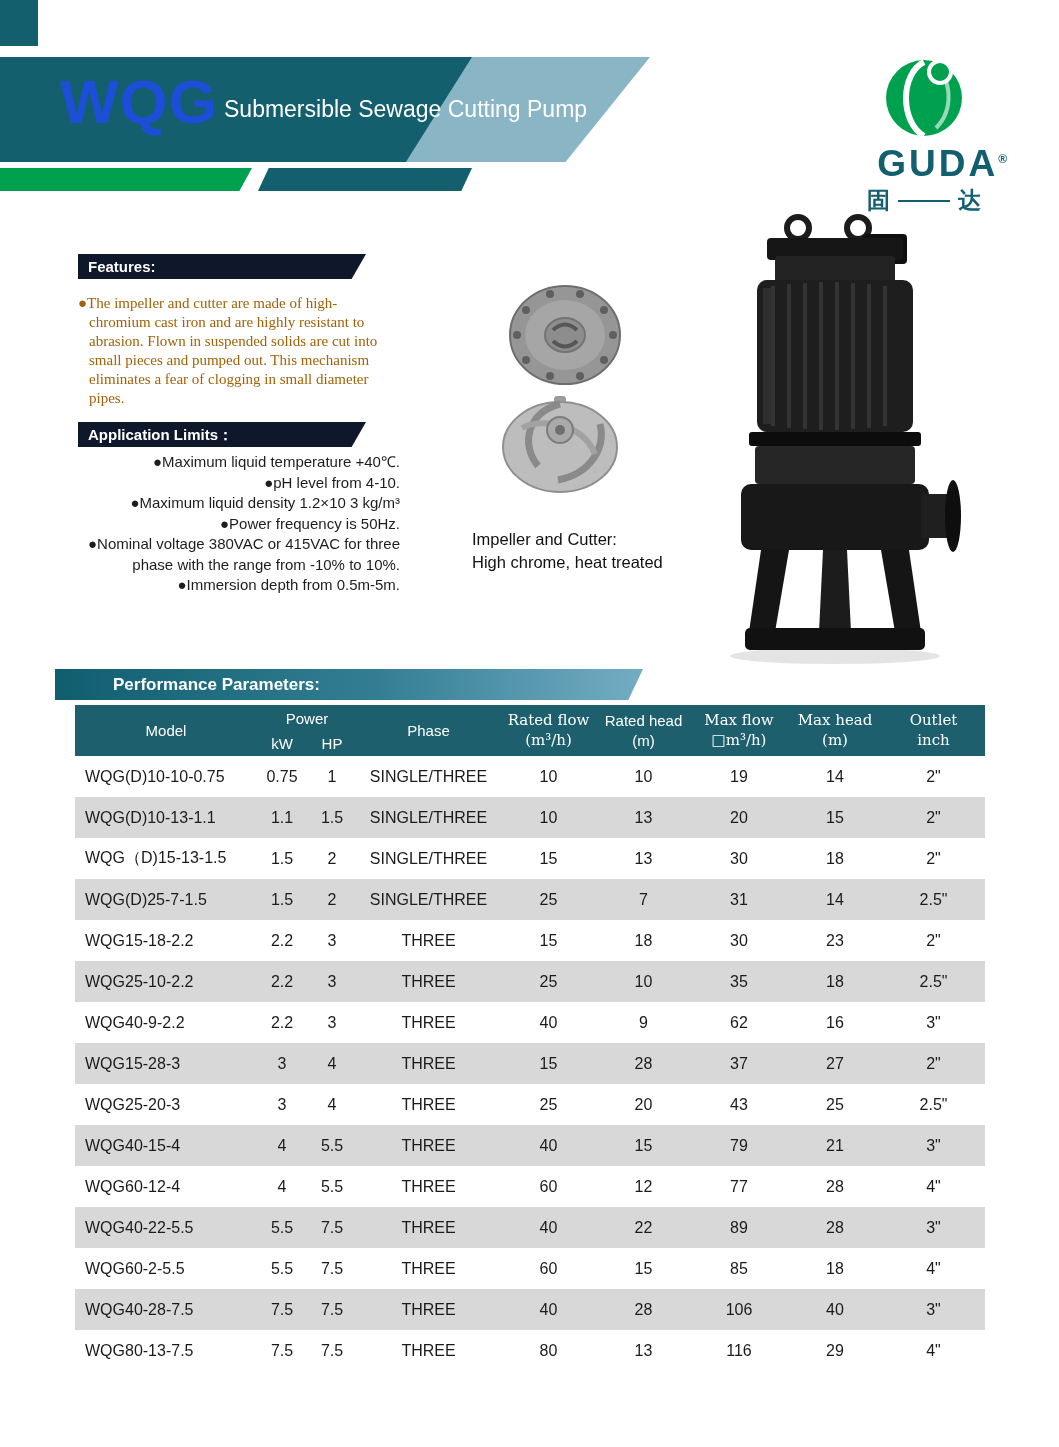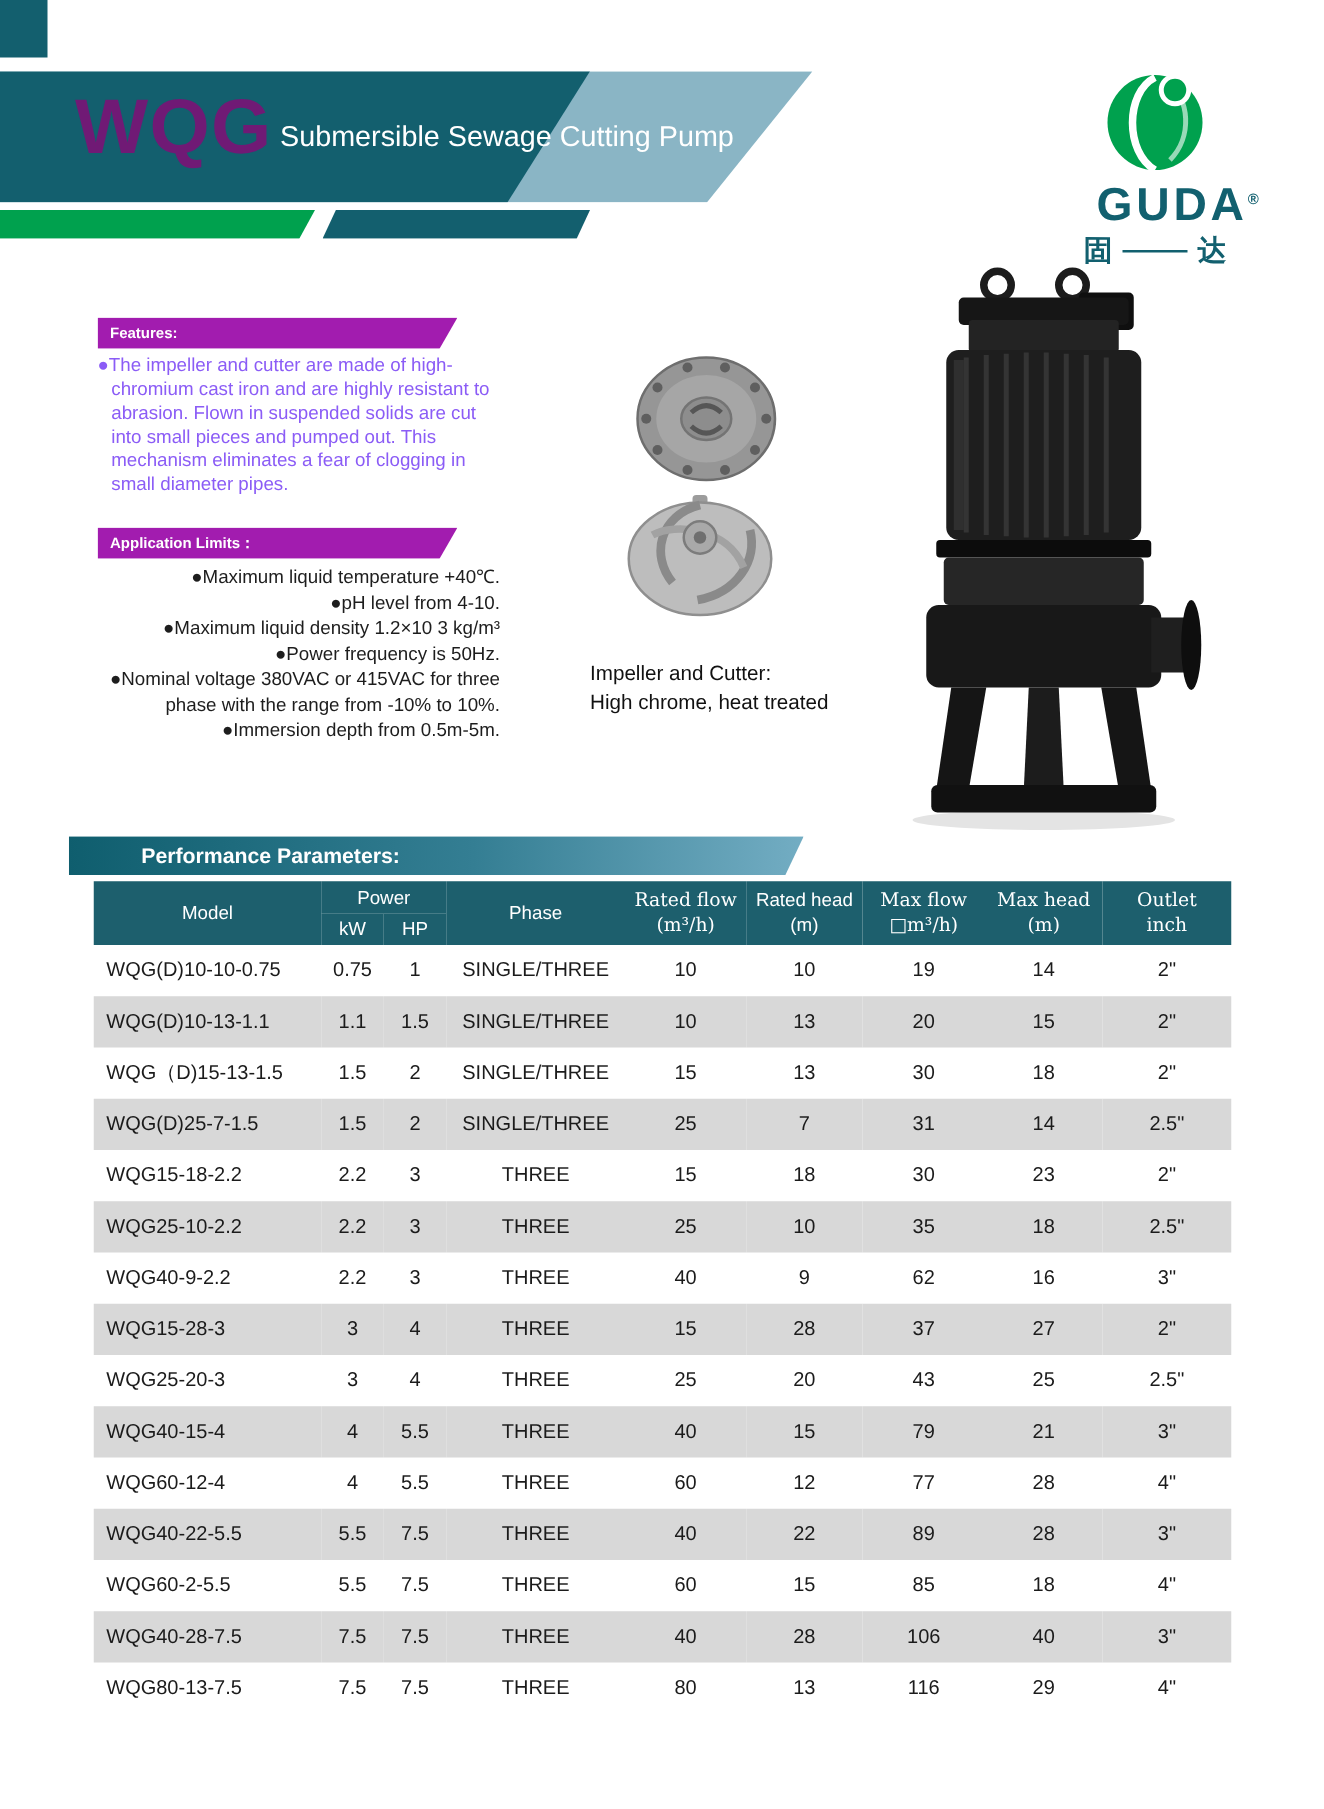--- a/index.html
+++ b/index.html
@@ -5,49 +5,49 @@
   html,body{margin:0;padding:0;background:#fff;}
   .page{position:relative;width:1059px;height:1447px;background:#ffffff;overflow:hidden;
         font-family:"Liberation Sans",sans-serif;color:#1c1c1c;}
 
   
   .corner-sq{position:absolute;left:0;top:0;width:38px;height:46px;background:#135f6e;}
   .banner-light{position:absolute;left:0;top:57px;width:650px;height:105px;background:#8ab5c5;
         clip-path:polygon(0 0,100% 0,87% 100%,0 100%);}
   .banner-dark{position:absolute;left:0;top:57px;width:472px;height:105px;background:#135f6e;
         clip-path:polygon(0 0,100% 0,86% 100%,0 100%);}
-  .wqg{position:absolute;left:60px;top:66px;font-size:62px;font-weight:bold;color:#701a75;letter-spacing:1px;}
+  .wqg{position:absolute;left:60px;top:66px;font-size:62px;font-weight:bold;color:#1d4ed8;letter-spacing:1px;}
   .banner-sub{position:absolute;left:224px;top:96px;font-size:23px;color:#ffffff;}
   .strip-green{position:absolute;left:0;top:168px;width:252px;height:23px;background:#00a14e;
         clip-path:polygon(0 0,100% 0,95% 100%,0 100%);}
   .strip-teal{position:absolute;left:258px;top:168px;width:214px;height:23px;background:#135f6e;
         clip-path:polygon(5% 0,100% 0,95% 100%,0 100%);}
 
   
   .logo{position:absolute;left:838px;top:52px;width:172px;text-align:right;}
   .logo-emblem{display:block;margin:0 auto;}
   .logo-brand{font-size:37px;font-weight:bold;color:#12606f;letter-spacing:3px;line-height:38px;}
   .logo-reg{font-size:12px;vertical-align:super;}
   .logo-cn{display:flex;align-items:center;justify-content:center;gap:8px;margin-top:2px;
         font-size:23px;font-weight:bold;color:#12606f;}
   .logo-cn .cnline{width:52px;height:0;border-top:2px solid #12606f;}
 
   
-  .ribbon{position:absolute;height:25px;background:#a21caf;color:#fff;font-size:12px;font-weight:bold;
+  .ribbon{position:absolute;height:25px;background:#0f172a;color:#fff;font-size:15px;font-weight:bold;
         line-height:25px;padding-left:10px;box-sizing:border-box;
         clip-path:polygon(0 0,100% 0,95% 100%,0 100%);}
   .ribbon-features{left:78px;top:254px;width:288px;}
   .ribbon-applimits{left:78px;top:422px;width:288px;}
   .ribbon-perf{left:55px;top:669px;width:588px;height:31px;line-height:31px;font-size:17px;
         padding-left:58px;background:linear-gradient(90deg,#0f5e6e 0%,#347e93 55%,#73adc3 100%);
         clip-path:polygon(0 0,100% 0,97.5% 100%,0 100%);}
 
   
-  .features-body{position:absolute;left:78px;top:283px;width:308px;font-size:15px;line-height:19px;
-        color:#8b5cf6;padding-left:11px;text-indent:-11px;}
+  .features-body{position:absolute;left:78px;top:294px;width:308px;font-size:15px;line-height:19px;
+        color:#a16207;padding-left:11px;text-indent:-11px;font-family:Liberation Serif, serif;}
   .app-list{position:absolute;left:78px;top:452px;width:322px;margin:0;padding:0;list-style:none;
         font-size:15px;line-height:20.5px;color:#1d1d1d;}
   .app-list li{padding-left:11px;text-indent:-11px;text-align:right;}
 
   
   .cutter-img{position:absolute;left:505px;top:282px;}
   .impeller-img{position:absolute;left:498px;top:392px;}
   .pump-img{position:absolute;left:695px;top:208px;}
   .impeller-caption{position:absolute;left:472px;top:528px;font-size:16.5px;line-height:23px;color:#111;}
 

